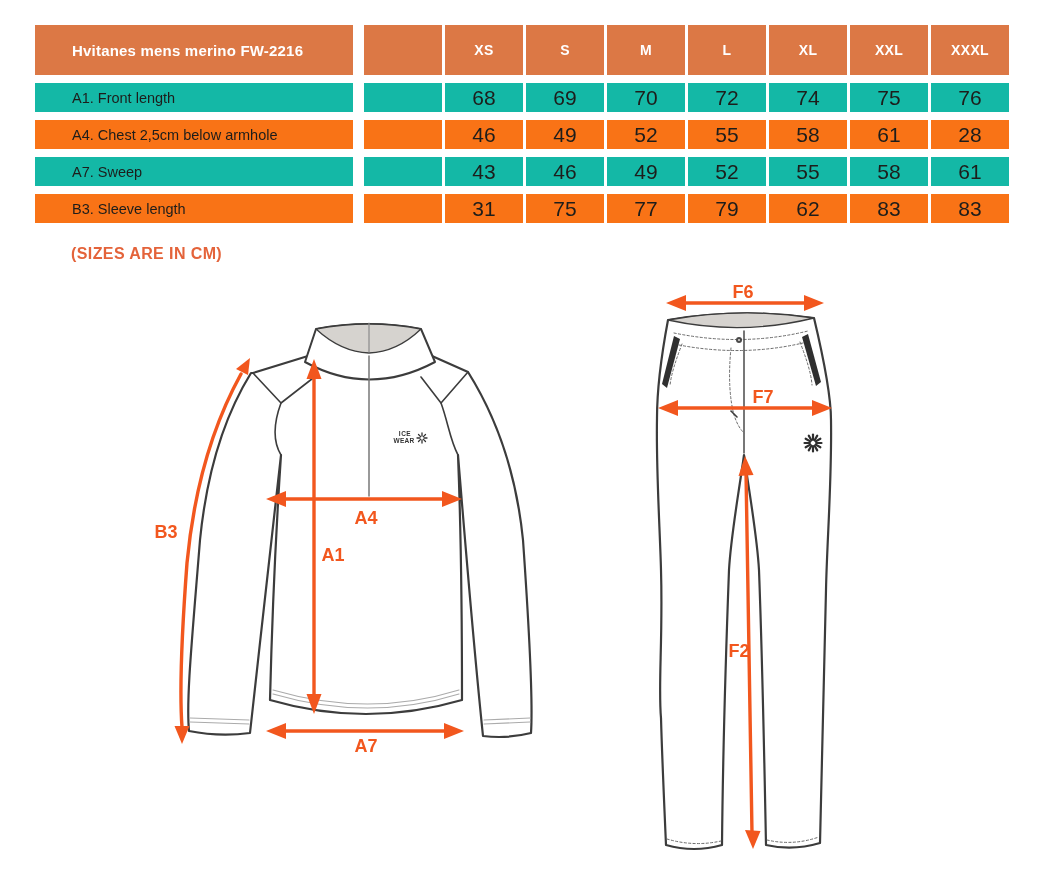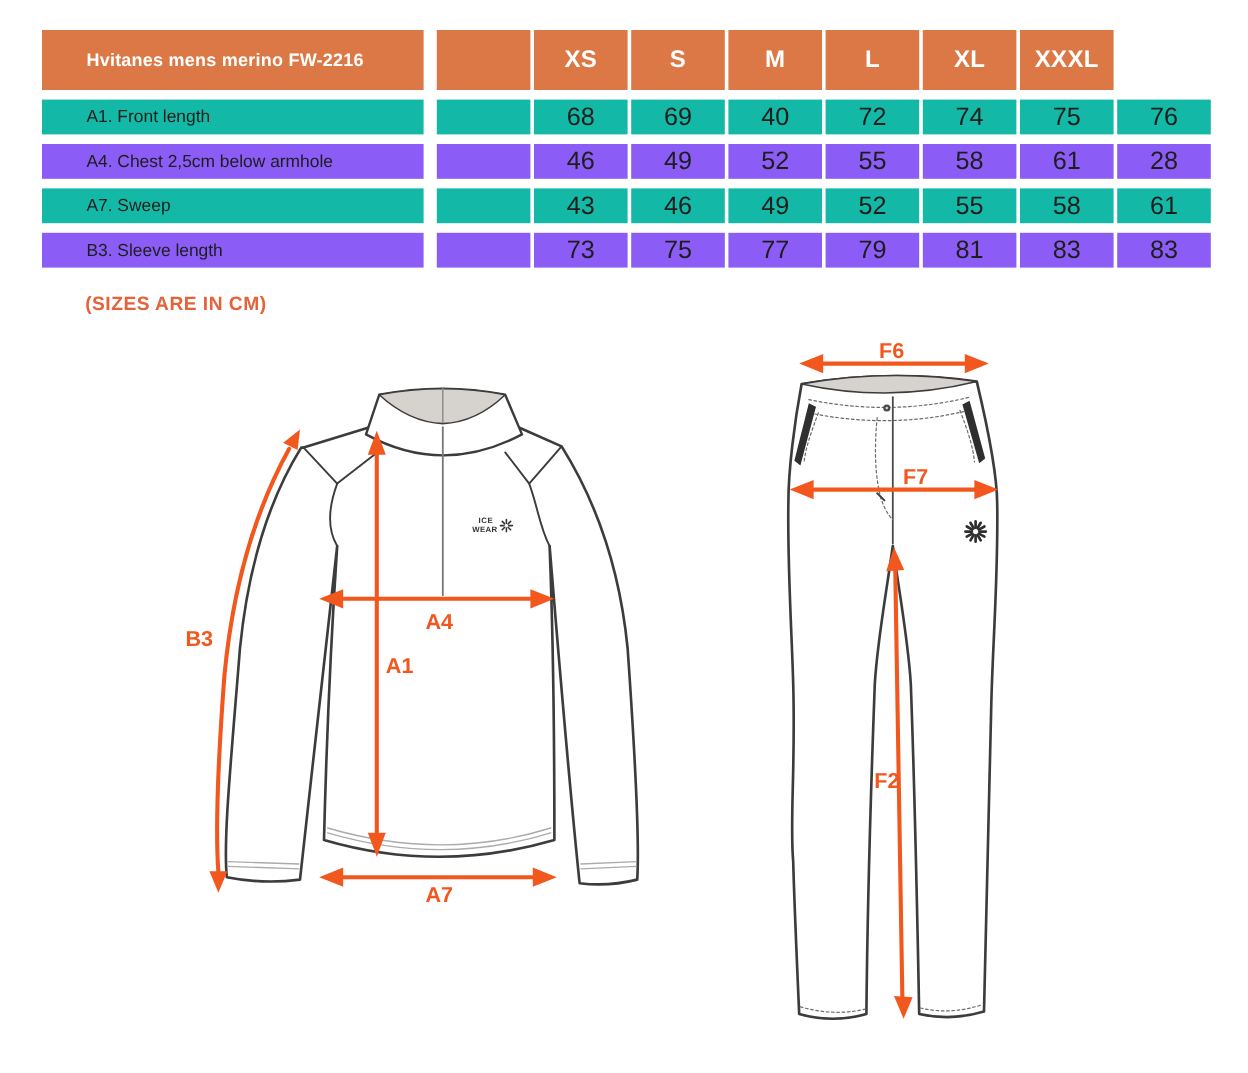--- a/index.html
+++ b/index.html
@@ -11,24 +11,24 @@
   
   .size-table{position:absolute;left:35px;top:25px;}
   .trow{display:flex;height:29px;margin-bottom:8px;}
   .trow.header{height:50px;}
   .cell{display:flex;align-items:center;box-sizing:border-box;}
   .c-title{width:318px;padding-left:37px;margin-right:11px;font-size:14.5px;color:#1d1d1b;}
   .c-spacer{width:78px;margin-right:3px;}
   .c-size{width:78px;margin-right:3px;justify-content:center;font-size:21px;color:#1d1d1b;}
   .trow .cell:last-child{margin-right:0;}
   .trow.dark .cell{background:#14b8a6;}
-  .trow.light .cell{background:#8b5cf6;}
+  .trow.light .cell{background:#f97316;}
   .trow.header .cell{background:#DC7845;color:#ffffff;font-weight:bold;}
   .trow.header .c-title{font-size:15px;letter-spacing:.2px;}
-  .trow.header .c-size{font-size:20px;letter-spacing:.3px;}
+  .trow.header .c-size{font-size:14px;letter-spacing:.3px;}
   
   .cm-note{
     position:absolute;left:71px;top:245px;
     color:#E4633A;font-size:16px;font-weight:bold;letter-spacing:.4px;
   }
   
   .diagram-svg{position:absolute;left:0;top:0;}
   .m-label{fill:#F2571E;font-weight:bold;font-size:18px;font-family:"Liberation Sans",sans-serif;}
   .logo-text{fill:#333333;font-weight:bold;font-family:"Liberation Sans",sans-serif;}
 </style>
@@ -38,29 +38,30 @@
 <div class="size-table">
   <div class="trow header">
     <div class="cell c-title">Hvitanes mens merino FW-2216</div>
     <div class="cell c-spacer"></div>
 
   <div class="cell c-size">XS</div>
       <div class="cell c-size">S</div>
       <div class="cell c-size">M</div>
       <div class="cell c-size">L</div>
       <div class="cell c-size">XL</div>
+      <div class="cell c-size">XXL</div>
       <div class="cell c-size">XXXL</div>
     </div>
   <div>
       <div class="trow dark">
         <div class="cell c-title">A1. Front length</div>
         <div class="cell c-spacer"></div>
         <div class="cell c-size">68</div>
         <div class="cell c-size">69</div>
-        <div class="cell c-size">40</div>
+        <div class="cell c-size">70</div>
         <div class="cell c-size">72</div>
         <div class="cell c-size">74</div>
         <div class="cell c-size">75</div>
         <div class="cell c-size">76</div>
       </div>
       <div class="trow light">
         <div class="cell c-title">A4. Chest 2,5cm below armhole</div>
         <div class="cell c-spacer"></div>
         <div class="cell c-size">46</div>
         <div class="cell c-size">49</div>
@@ -77,25 +78,25 @@
         <div class="cell c-size">46</div>
         <div class="cell c-size">49</div>
         <div class="cell c-size">52</div>
         <div class="cell c-size">55</div>
         <div class="cell c-size">58</div>
         <div class="cell c-size">61</div>
       </div>
       <div class="trow light">
         <div class="cell c-title">B3. Sleeve length</div>
         <div class="cell c-spacer"></div>
-        <div class="cell c-size">73</div>
+        <div class="cell c-size">31</div>
         <div class="cell c-size">75</div>
         <div class="cell c-size">77</div>
         <div class="cell c-size">79</div>
-        <div class="cell c-size">81</div>
+        <div class="cell c-size">62</div>
         <div class="cell c-size">83</div>
         <div class="cell c-size">83</div>
       </div>
     </div>
 </div>
 
 <div class="cm-note">(SIZES ARE IN CM)</div>
 
 <svg class="diagram-svg" width="1040" height="894" viewBox="0 0 1040 894">
 

